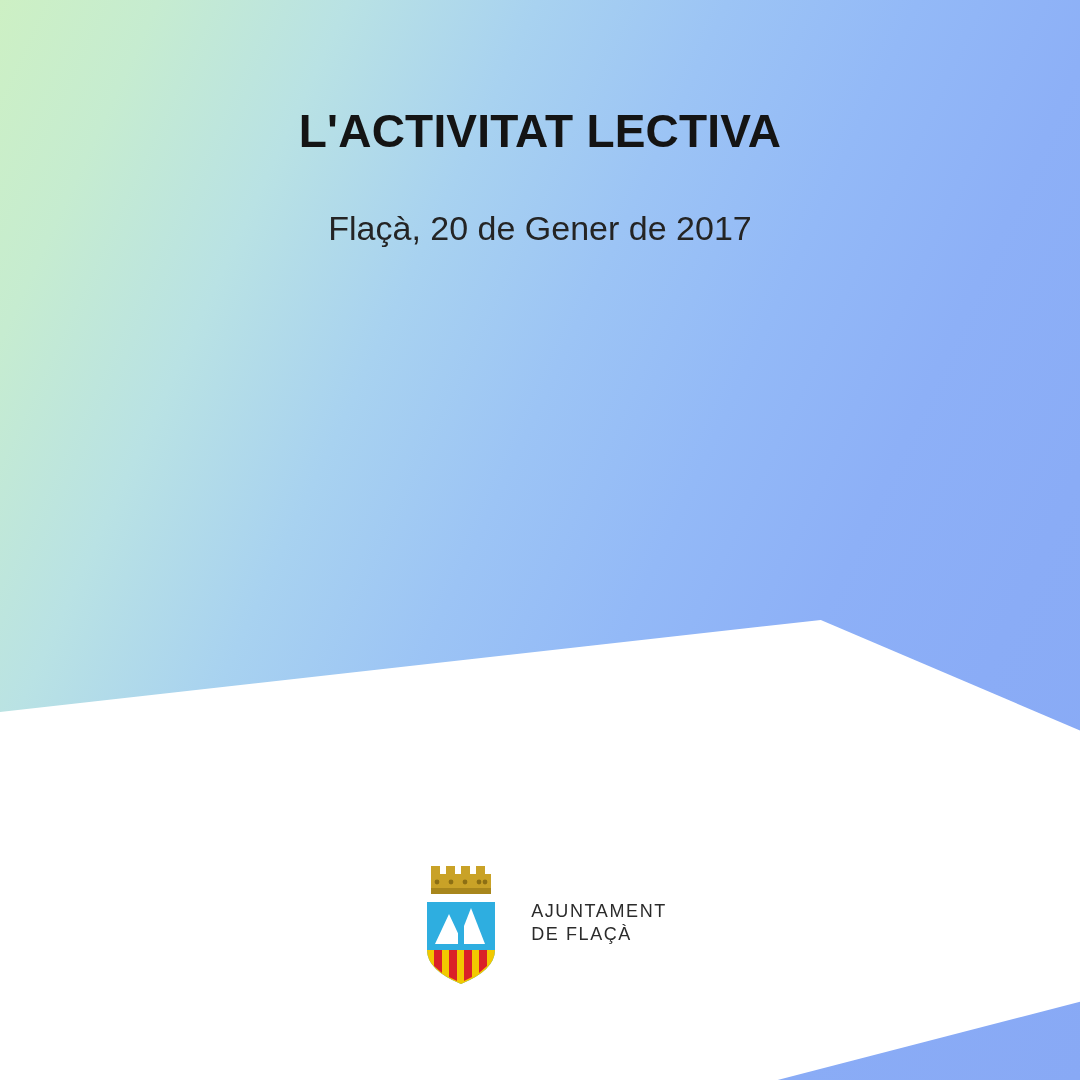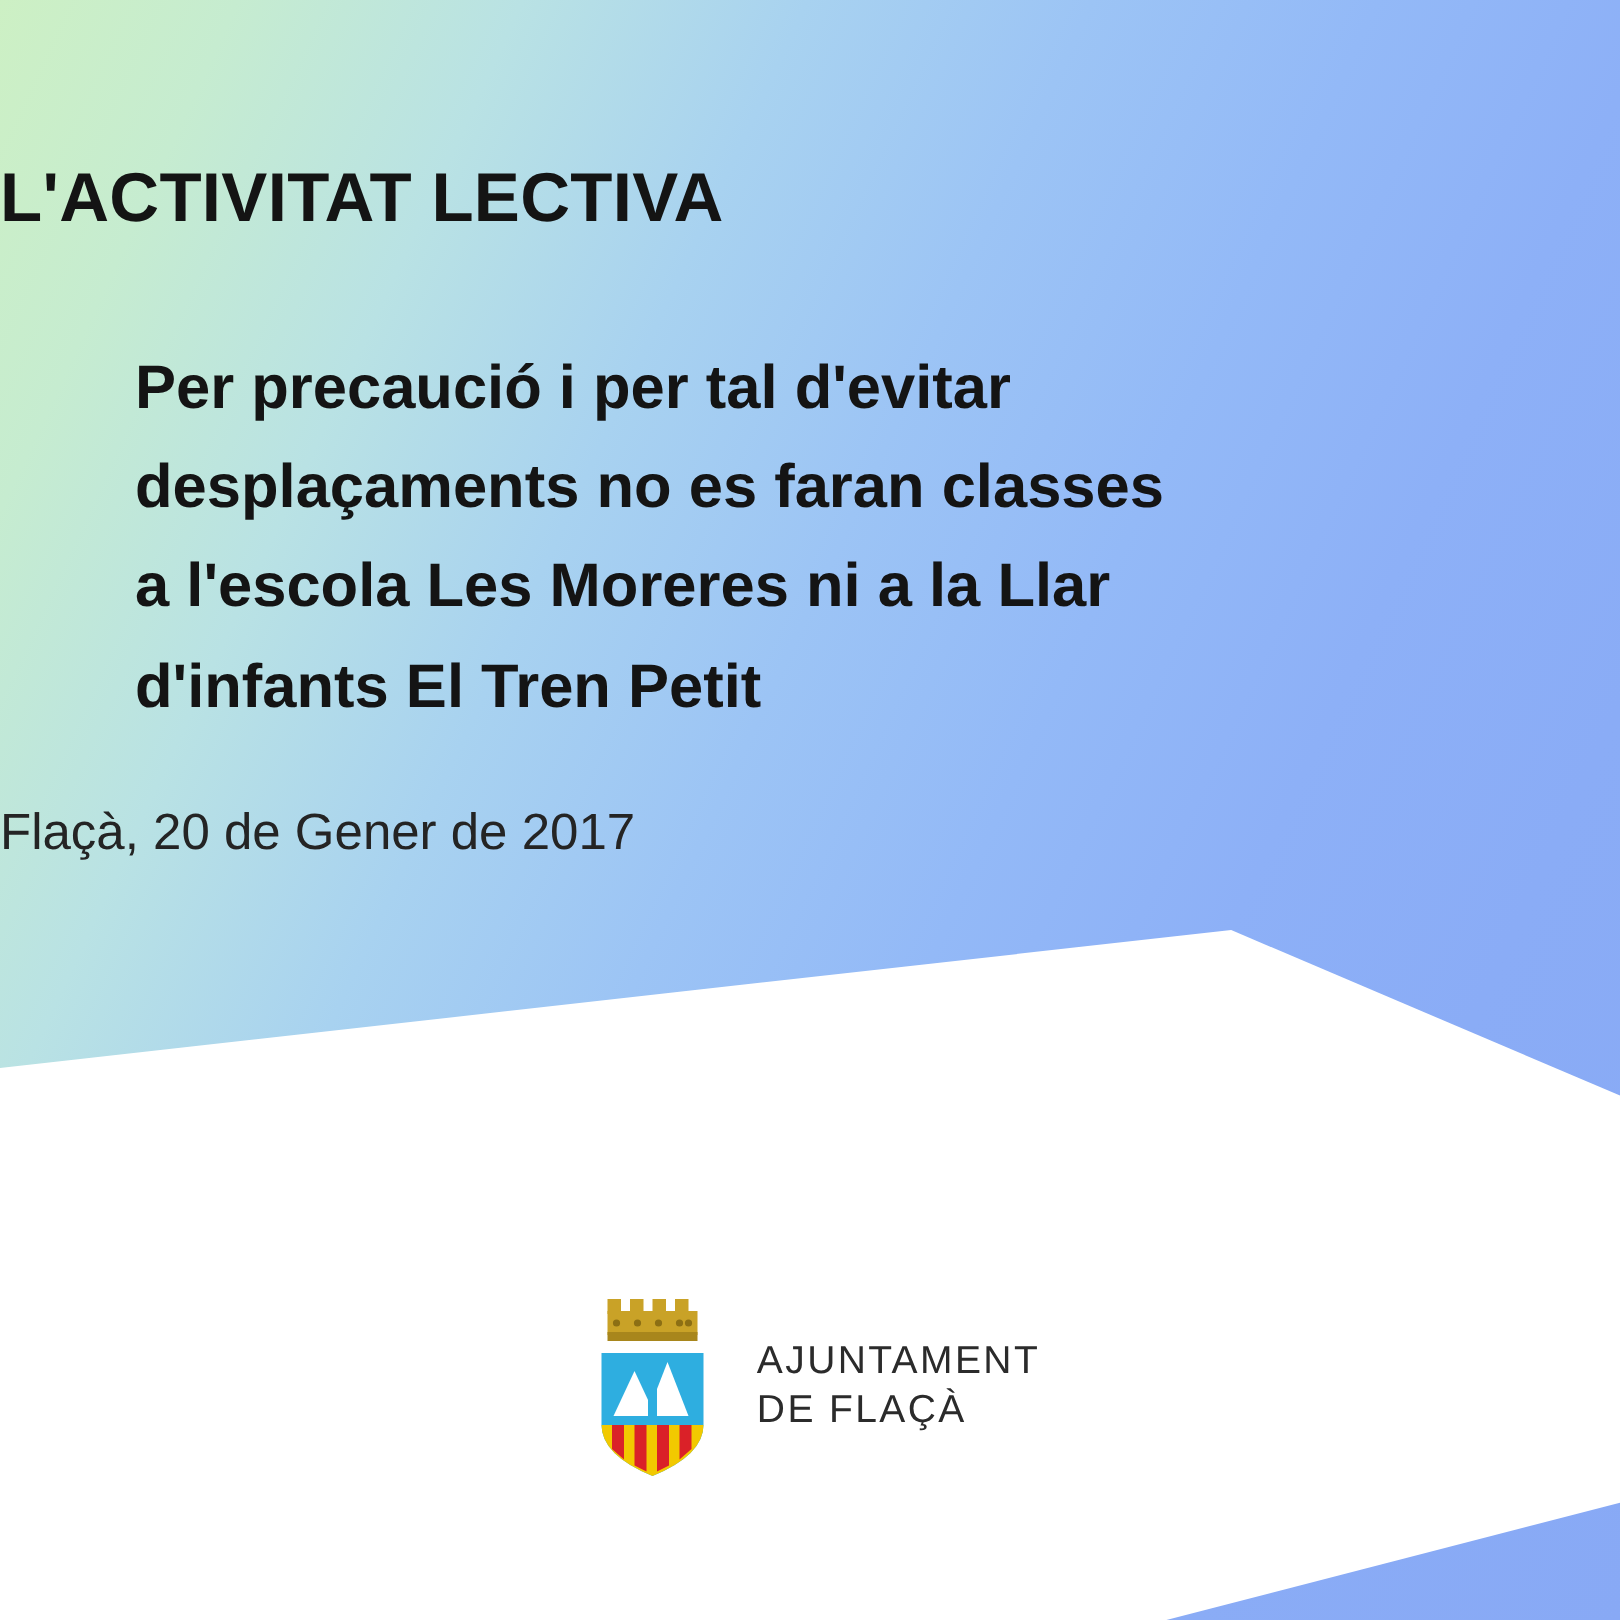--- a/index.html
+++ b/index.html
@@ -36,21 +36,21 @@
     width: 1080px;
     height: 460px;
     background: #ffffff;
     clip-path: polygon(0% 20%, 76% 0%, 100% 24%, 100% 83%, 72% 100%, 0% 100%);
   }
   .text-block {
     position: absolute;
     left: 0;
     top: 0;
     width: 1080px;
-    text-align: left;
+    text-align: center;
     color: #141414;
   }
   .headline {
     margin: 0;
     padding-top: 100px;
     font-size: 46px;
     font-weight: bold;
     line-height: 1.36;
     letter-spacing: 0.2px;
   }
@@ -85,42 +85,36 @@
     width: 96px;
     height: 130px;
     position: relative;
   }
   .logo-text {
     display: flex;
     flex-direction: column;
     line-height: 1.28;
   }
   .logo-text span {
-    font-size: 26px;
+    font-size: 18px;
     letter-spacing: 1.6px;
     color: #2b2b2b;
   }
 </style>
 </head>
 <body>
 
 <div id="poster">
 
   <div class="white-shape"></div>
 
   <div class="text-block">
     <h1 class="headline">
       <span>L'ACTIVITAT LECTIVA</span><br>
     </h1>
-    <p class="body-text">
-      <span>Per precaució i per tal d'evitar</span><br>
-      <span>desplaçaments  no es faran classes</span><br>
-      <span>a l'escola Les Moreres ni a la Llar</span><br>
-      <span>d'infants El Tren Petit</span>
-    </p>
     <p class="date-line">Flaçà, 20 de Gener de 2017</p>
   </div>
 
   <div class="logo">
     <div class="crest">
       <svg viewBox="0 0 96 130" width="96" height="130" xmlns="http://www.w3.org/2000/svg">
 
         <g>
           <rect x="18" y="16" width="60" height="16" fill="#c9a227"></rect>
           <rect x="18" y="8" width="9" height="10" fill="#c9a227"></rect>

